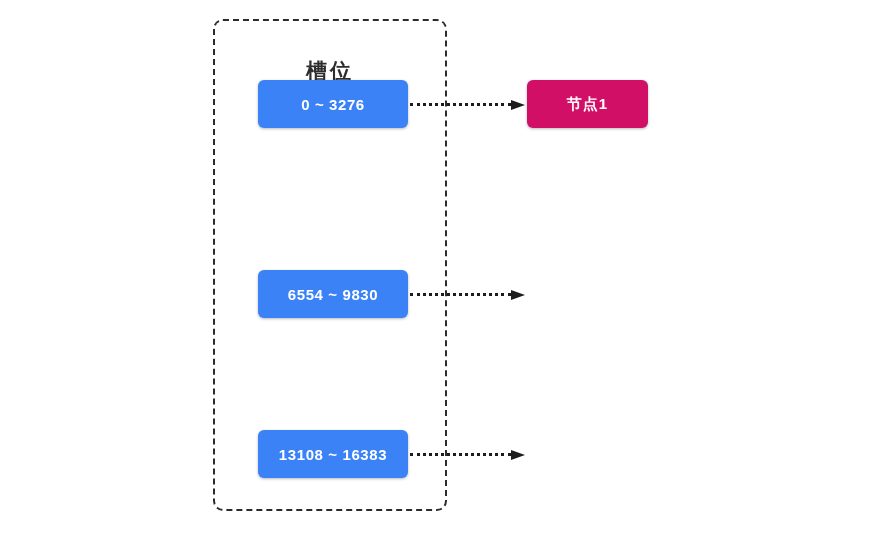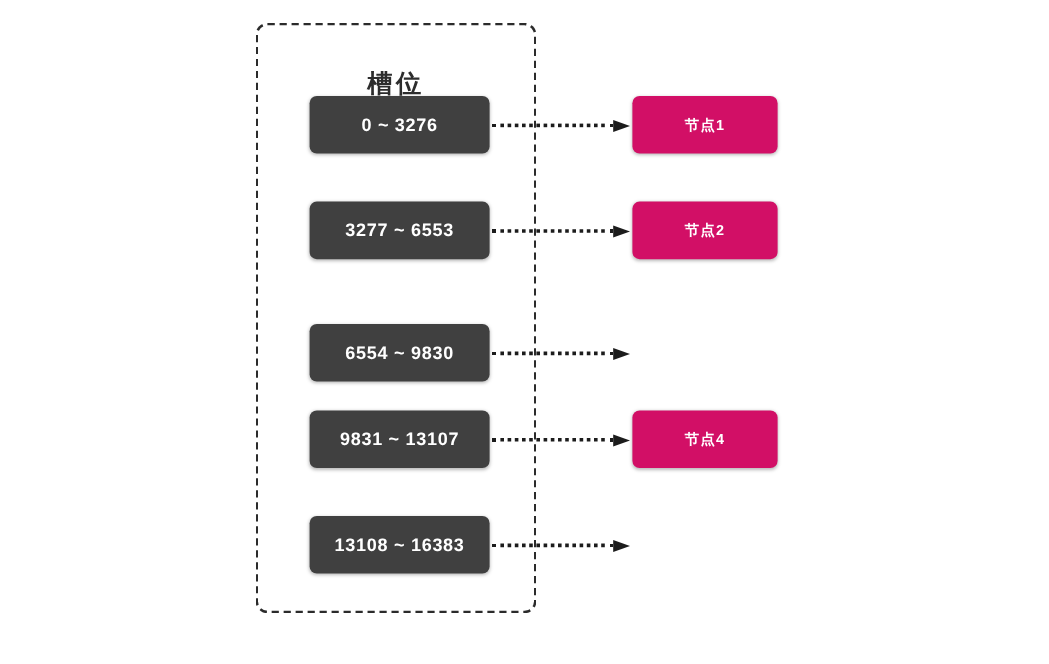--- a/index.html
+++ b/index.html
@@ -56,21 +56,21 @@
     height: 48px;
   }
 
   .slot-box {
     position: absolute;
     left: 258px;
     top: 0;
     width: 150px;
     height: 48px;
     border-radius: 6px;
-    background: #404040;
+    background: #3b82f6;
     box-shadow: 0 1px 3px rgba(0,0,0,0.28);
     display: flex;
     align-items: center;
     justify-content: center;
     box-sizing: border-box;
   }
   .slot-box .label {
     color: #ffffff;
     font-size: 15px;
     font-weight: 700;
@@ -87,21 +87,21 @@
     border-radius: 6px;
     background: #d20f66;
     box-shadow: 0 1px 3px rgba(0,0,0,0.28);
     display: flex;
     align-items: center;
     justify-content: center;
     box-sizing: border-box;
   }
   .node-box .label {
     color: #ffffff;
-    font-size: 12px;
+    font-size: 15px;
     font-weight: 700;
     letter-spacing: 1px;
     white-space: nowrap;
   }
 
   
   .connector {
     position: absolute;
     left: 410px;
     top: 20px;
@@ -142,55 +142,31 @@
     </div>
     <div class="connector">
       <div class="dots"></div>
       <div class="arrow-head"></div>
     </div>
     <div class="node-box">
       <span class="label">节点1</span>
     </div>
   </div>
 
-  <div class="row" style="top:168px;">
-    <div class="slot-box">
-      <span class="label">3277 ~ 6553</span>
-    </div>
-    <div class="connector">
-      <div class="dots"></div>
-      <div class="arrow-head"></div>
-    </div>
-    <div class="node-box">
-      <span class="label">节点2</span>
-    </div>
-  </div>
 
   <div class="row" style="top:270px;">
     <div class="slot-box">
       <span class="label">6554 ~ 9830</span>
     </div>
     <div class="connector">
       <div class="dots"></div>
       <div class="arrow-head"></div>
     </div>
   </div>
 
-  <div class="row" style="top:342px;">
-    <div class="slot-box">
-      <span class="label">9831 ~ 13107</span>
-    </div>
-    <div class="connector">
-      <div class="dots"></div>
-      <div class="arrow-head"></div>
-    </div>
-    <div class="node-box">
-      <span class="label">节点4</span>
-    </div>
-  </div>
 
   <div class="row" style="top:430px;padding-left:34px;">
     <div class="slot-box">
       <span class="label">13108 ~ 16383</span>
     </div>
     <div class="connector">
       <div class="dots"></div>
       <div class="arrow-head"></div>
     </div>
   </div>

